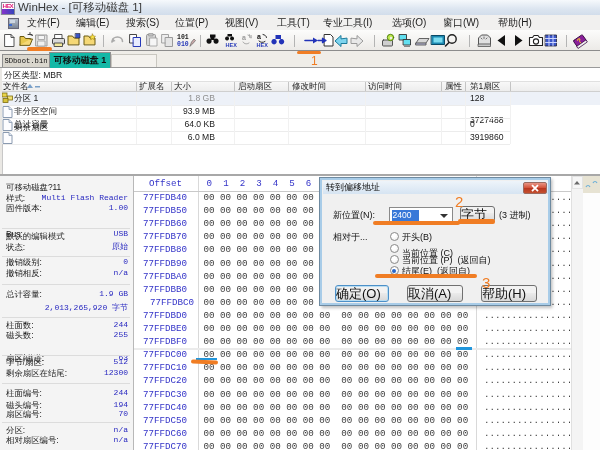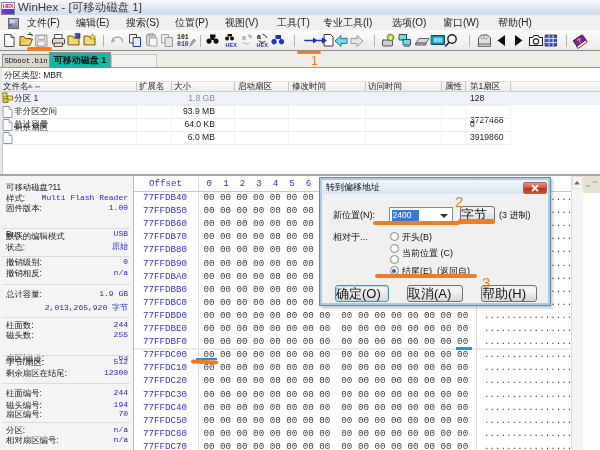--- a/index.html
+++ b/index.html
@@ -350,21 +350,21 @@
 <div class="hexrow" style="left:484px;top:243.4px">................</div>
 <div class="hexrow off" style="left:143px;top:256.5px">77FFDB90</div>
 <div class="hexrow" style="left:203.5px;top:256.5px">00 00 00 00 00 00 00 00  00 00 00 00 00 00 00 00</div>
 <div class="hexrow" style="left:484px;top:256.5px">................</div>
 <div class="hexrow off" style="left:143px;top:269.6px">77FFDBA0</div>
 <div class="hexrow" style="left:203.5px;top:269.6px">00 00 00 00 00 00 00 00  00 00 00 00 00 00 00 00</div>
 <div class="hexrow" style="left:484px;top:269.6px">................</div>
 <div class="hexrow off" style="left:143px;top:282.7px">77FFDBB0</div>
 <div class="hexrow" style="left:203.5px;top:282.7px">00 00 00 00 00 00 00 00  00 00 00 00 00 00 00 00</div>
 <div class="hexrow" style="left:484px;top:282.7px">................</div>
-<div class="hexrow off" style="left:143px;top:295.8px">77FFDBC0</div>
+<div class="hexrow off" style="left:150px;top:295.8px">77FFDBC0</div>
 <div class="hexrow" style="left:203.5px;top:295.8px">00 00 00 00 00 00 00 00  00 00 00 00 00 00 00 00</div>
 <div class="hexrow" style="left:484px;top:295.8px">................</div>
 <div class="hexrow off" style="left:143px;top:308.9px">77FFDBD0</div>
 <div class="hexrow" style="left:203.5px;top:308.9px">00 00 00 00 00 00 00 00  00 00 00 00 00 00 00 00</div>
 <div class="hexrow" style="left:484px;top:308.9px">................</div>
 <div class="hexrow off" style="left:143px;top:322.0px">77FFDBE0</div>
 <div class="hexrow" style="left:203.5px;top:322.0px">00 00 00 00 00 00 00 00  00 00 00 00 00 00 00 00</div>
 <div class="hexrow" style="left:484px;top:322.0px">................</div>
 <div class="hexrow off" style="left:143px;top:335.1px">77FFDBF0</div>
 <div class="hexrow" style="left:203.5px;top:335.1px">00 00 00 00 00 00 00 00  00 00 00 00 00 00 00 00</div>
@@ -423,20 +423,21 @@
       </svg>
  </div>
  <div class="btn" style="left:140px;top:28px;width:35px;height:16px;line-height:15px">字节</div>
  <div class="dlb" style="left:179px;top:31px">(3 进制)</div>
  <div class="dlb" style="left:13px;top:53px">相对于...</div>
 <div class="rad" style="left:69.5px;top:54.0px"></div>
 <div class="dlb" style="left:82px;top:52.5px">开头(B)</div>
 <div class="rad" style="left:69.5px;top:66.0px"></div>
 <div class="dlb" style="left:82px;top:69px">当前位置 (C)</div>
 <div class="rad" style="left:69.5px;top:77.0px"></div>
+<div class="dlb" style="left:82px;top:75.5px">当前位置 (P)&nbsp;&nbsp;(返回自)</div>
 <div class="rad" style="left:69.5px;top:88.0px"></div>
 <div class="ab" style="left:72px;top:90.5px;width:4px;height:4px;border-radius:50%;background:#2a66c8"></div>
 <div class="dlb" style="left:82px;top:86.5px">结尾(E)&nbsp;&nbsp;(返回自)</div>
 <div class="btn" style="left:15px;top:107px;width:54px;height:16.5px;line-height:15px;border-color:#4d90c8;box-shadow:0 0 0 1px #b8ddf2 inset">确定(O)</div>
 <div class="btn" style="left:87px;top:107px;width:56px;height:16.5px;line-height:15px">取消(A)</div>
 <div class="btn" style="left:161px;top:107px;width:56px;height:16.5px;line-height:15px">帮助(H)</div>
 </div>
 <div class="ann" style="left:27px;top:47px;width:25px;height:3.5px"></div>
 <div class="ann" style="left:297px;top:50.5px;width:24px;height:3.5px"></div>
 <div class="anum" style="left:311px;top:54px;font-size:12px">1</div>

